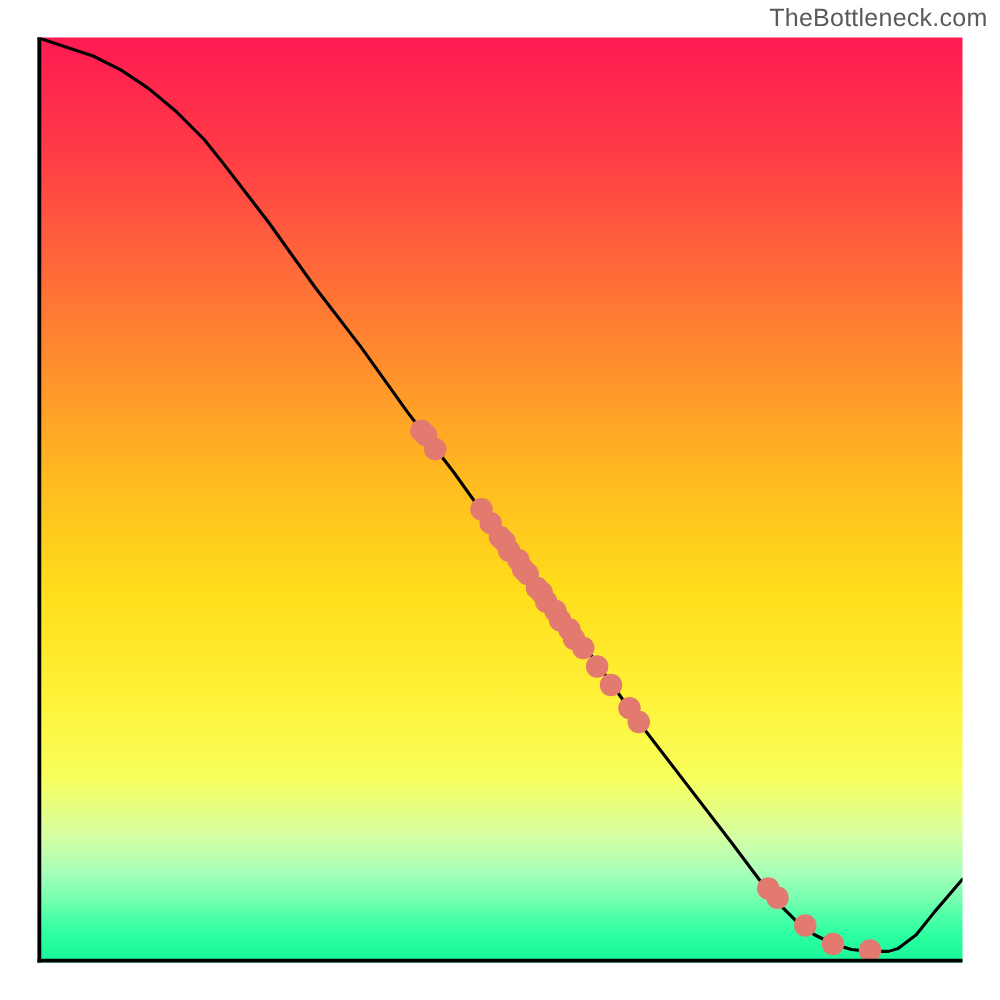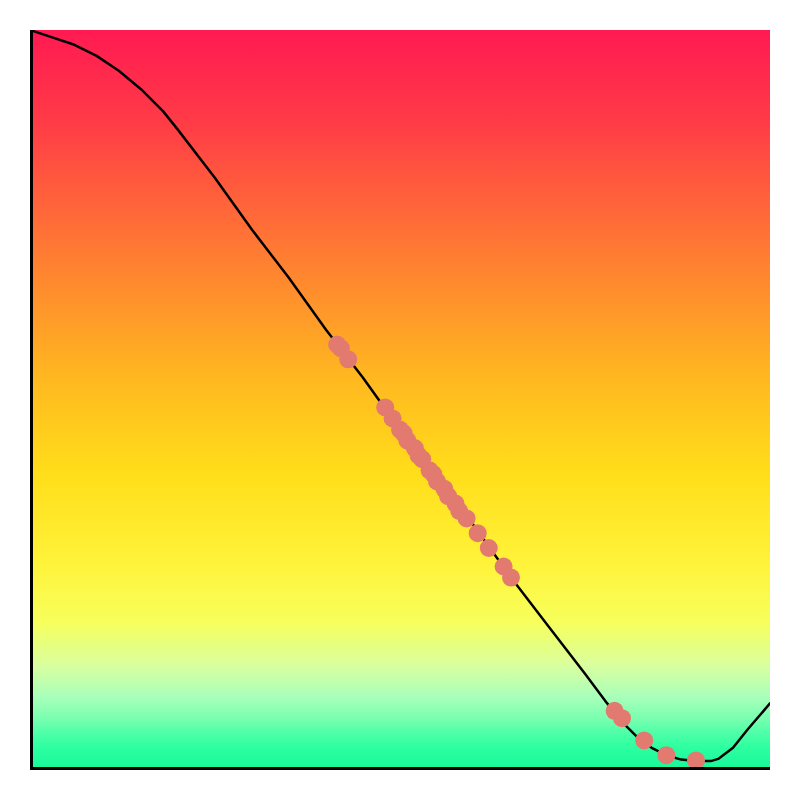--- a/index.html
+++ b/index.html
@@ -60,20 +60,21 @@
     font-size: 20px;
     font-weight: 400;
     color: #5a5a5a;
     letter-spacing: 0.2px;
   }
 </style>
 </head>
 <body>
 
 <div class="chart-wrap">
+  <div class="attribution">TheBottleneck.com</div>
 
   <div class="plot-area">
     <svg class="line-svg" viewBox="0 0 740 740" preserveAspectRatio="none">
       <path id="curve-path" fill="none" stroke="#000000" stroke-width="2.5" stroke-linejoin="round" stroke-linecap="round" d="M0.0 0.0 L22.2 7.4 L44.4 14.8 L66.6 25.9 L88.8 40.7 L111.0 59.2 L133.2 81.4 L148.0 99.9 L185.0 148.0 L222.0 199.8 L259.0 247.9 L296.0 299.7 L333.0 347.8 L370.0 399.6 L407.0 447.7 L444.0 495.8 L481.0 547.6 L518.0 595.7 L555.0 643.8 L577.2 673.4 L592.0 691.9 L606.8 706.7 L621.6 717.8 L636.4 725.2 L651.2 729.6 L666.0 731.1 L680.8 731.1 L688.2 728.9 L703.0 717.8 L717.8 699.3 L740.0 673.4 "></path>
       <g id="points-group">
           <circle cx="307.1" cy="314.5" r="9" fill="#e27a70" stroke="#c75a50" stroke-width="0"></circle>
           <circle cx="310.8" cy="318.2" r="9" fill="#e27a70" stroke="#c75a50" stroke-width="0"></circle>
           <circle cx="318.2" cy="329.3" r="9" fill="#e27a70" stroke="#c75a50" stroke-width="0"></circle>
           <circle cx="355.2" cy="377.4" r="9" fill="#e27a70" stroke="#c75a50" stroke-width="0"></circle>
           <circle cx="362.6" cy="388.5" r="9" fill="#e27a70" stroke="#c75a50" stroke-width="0"></circle>

